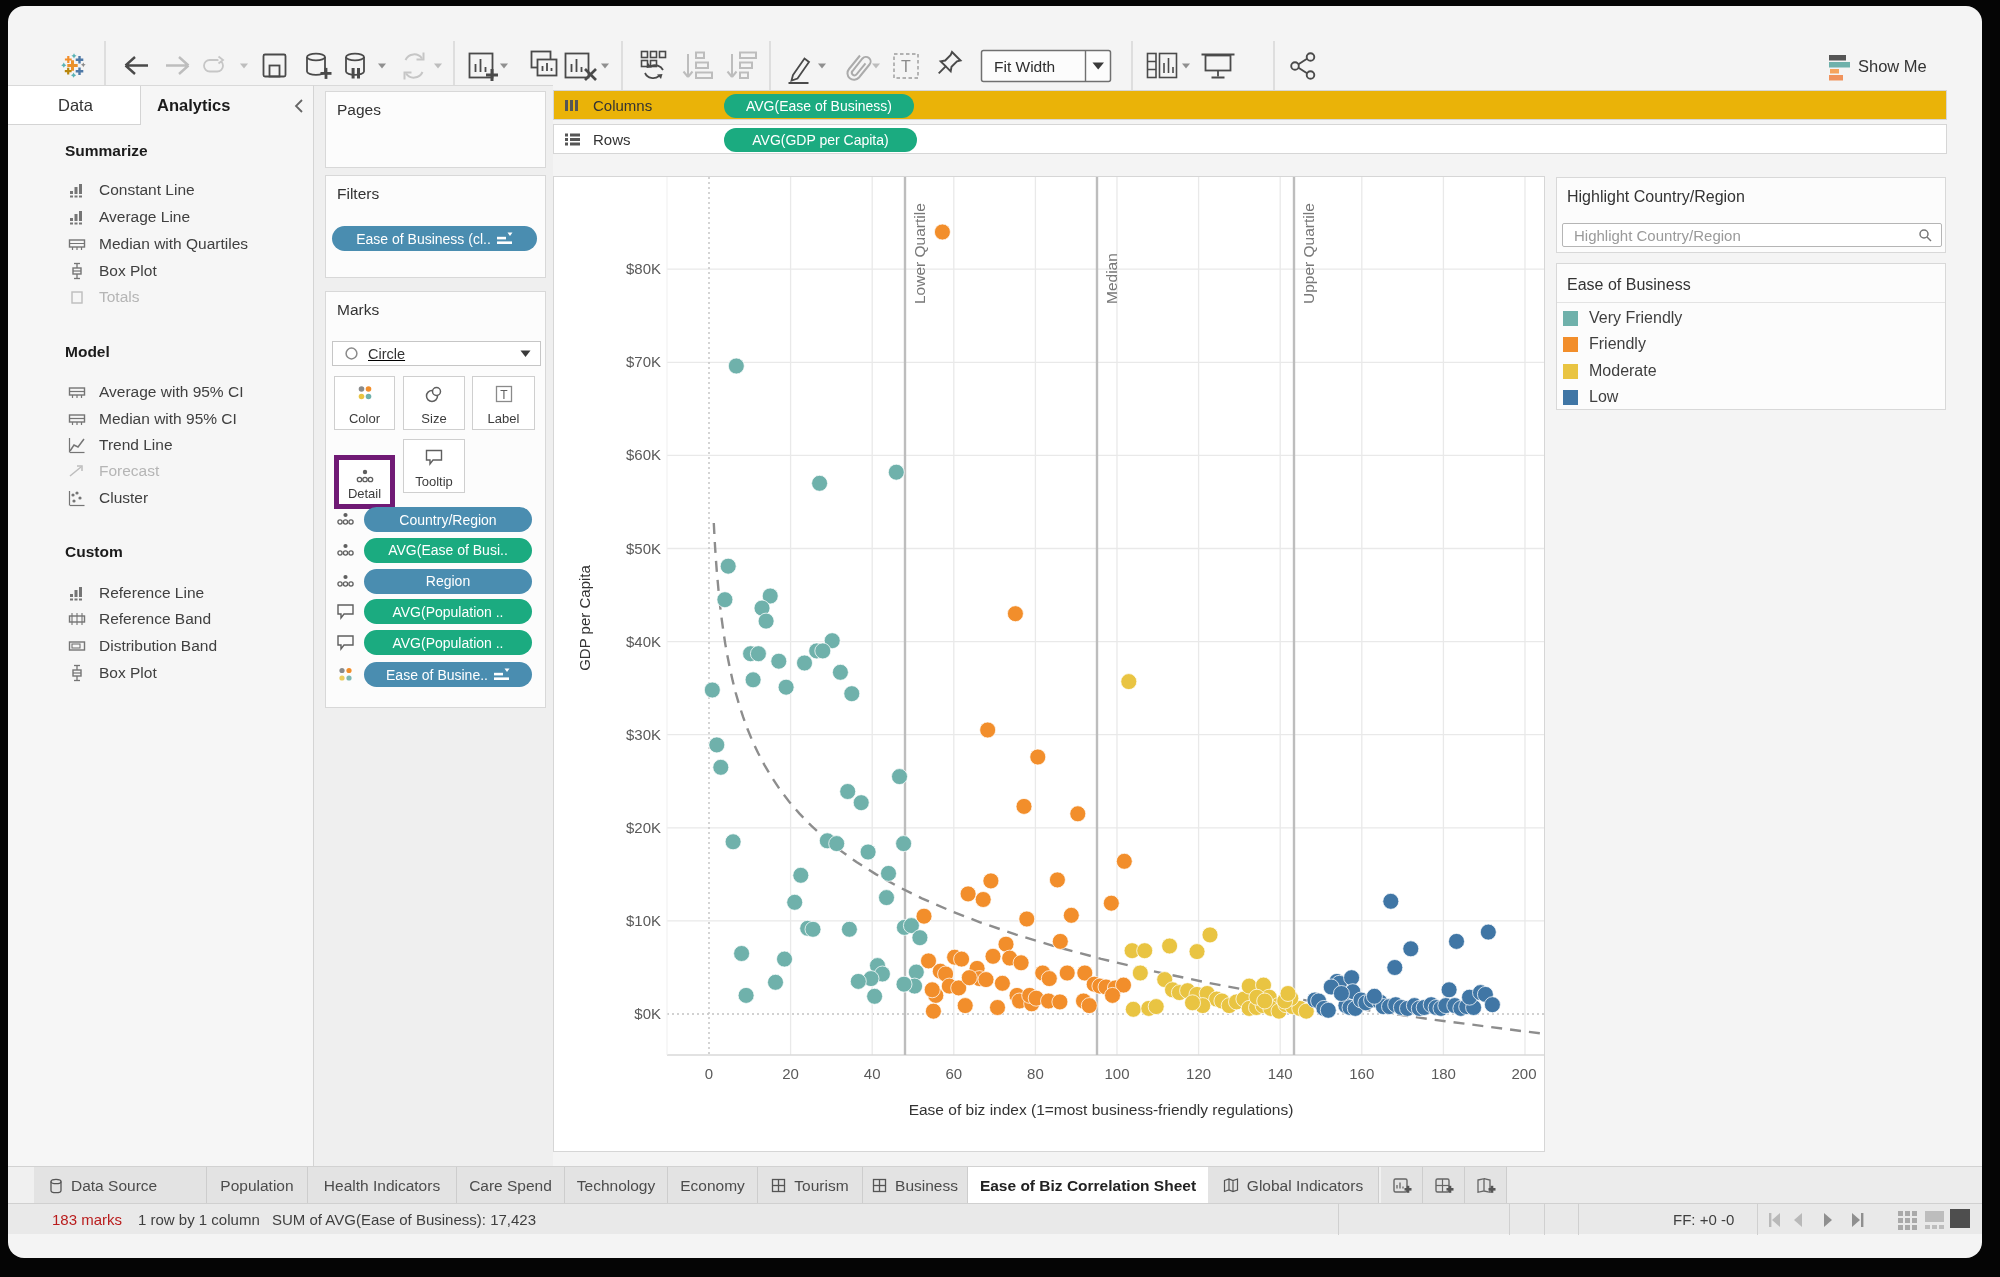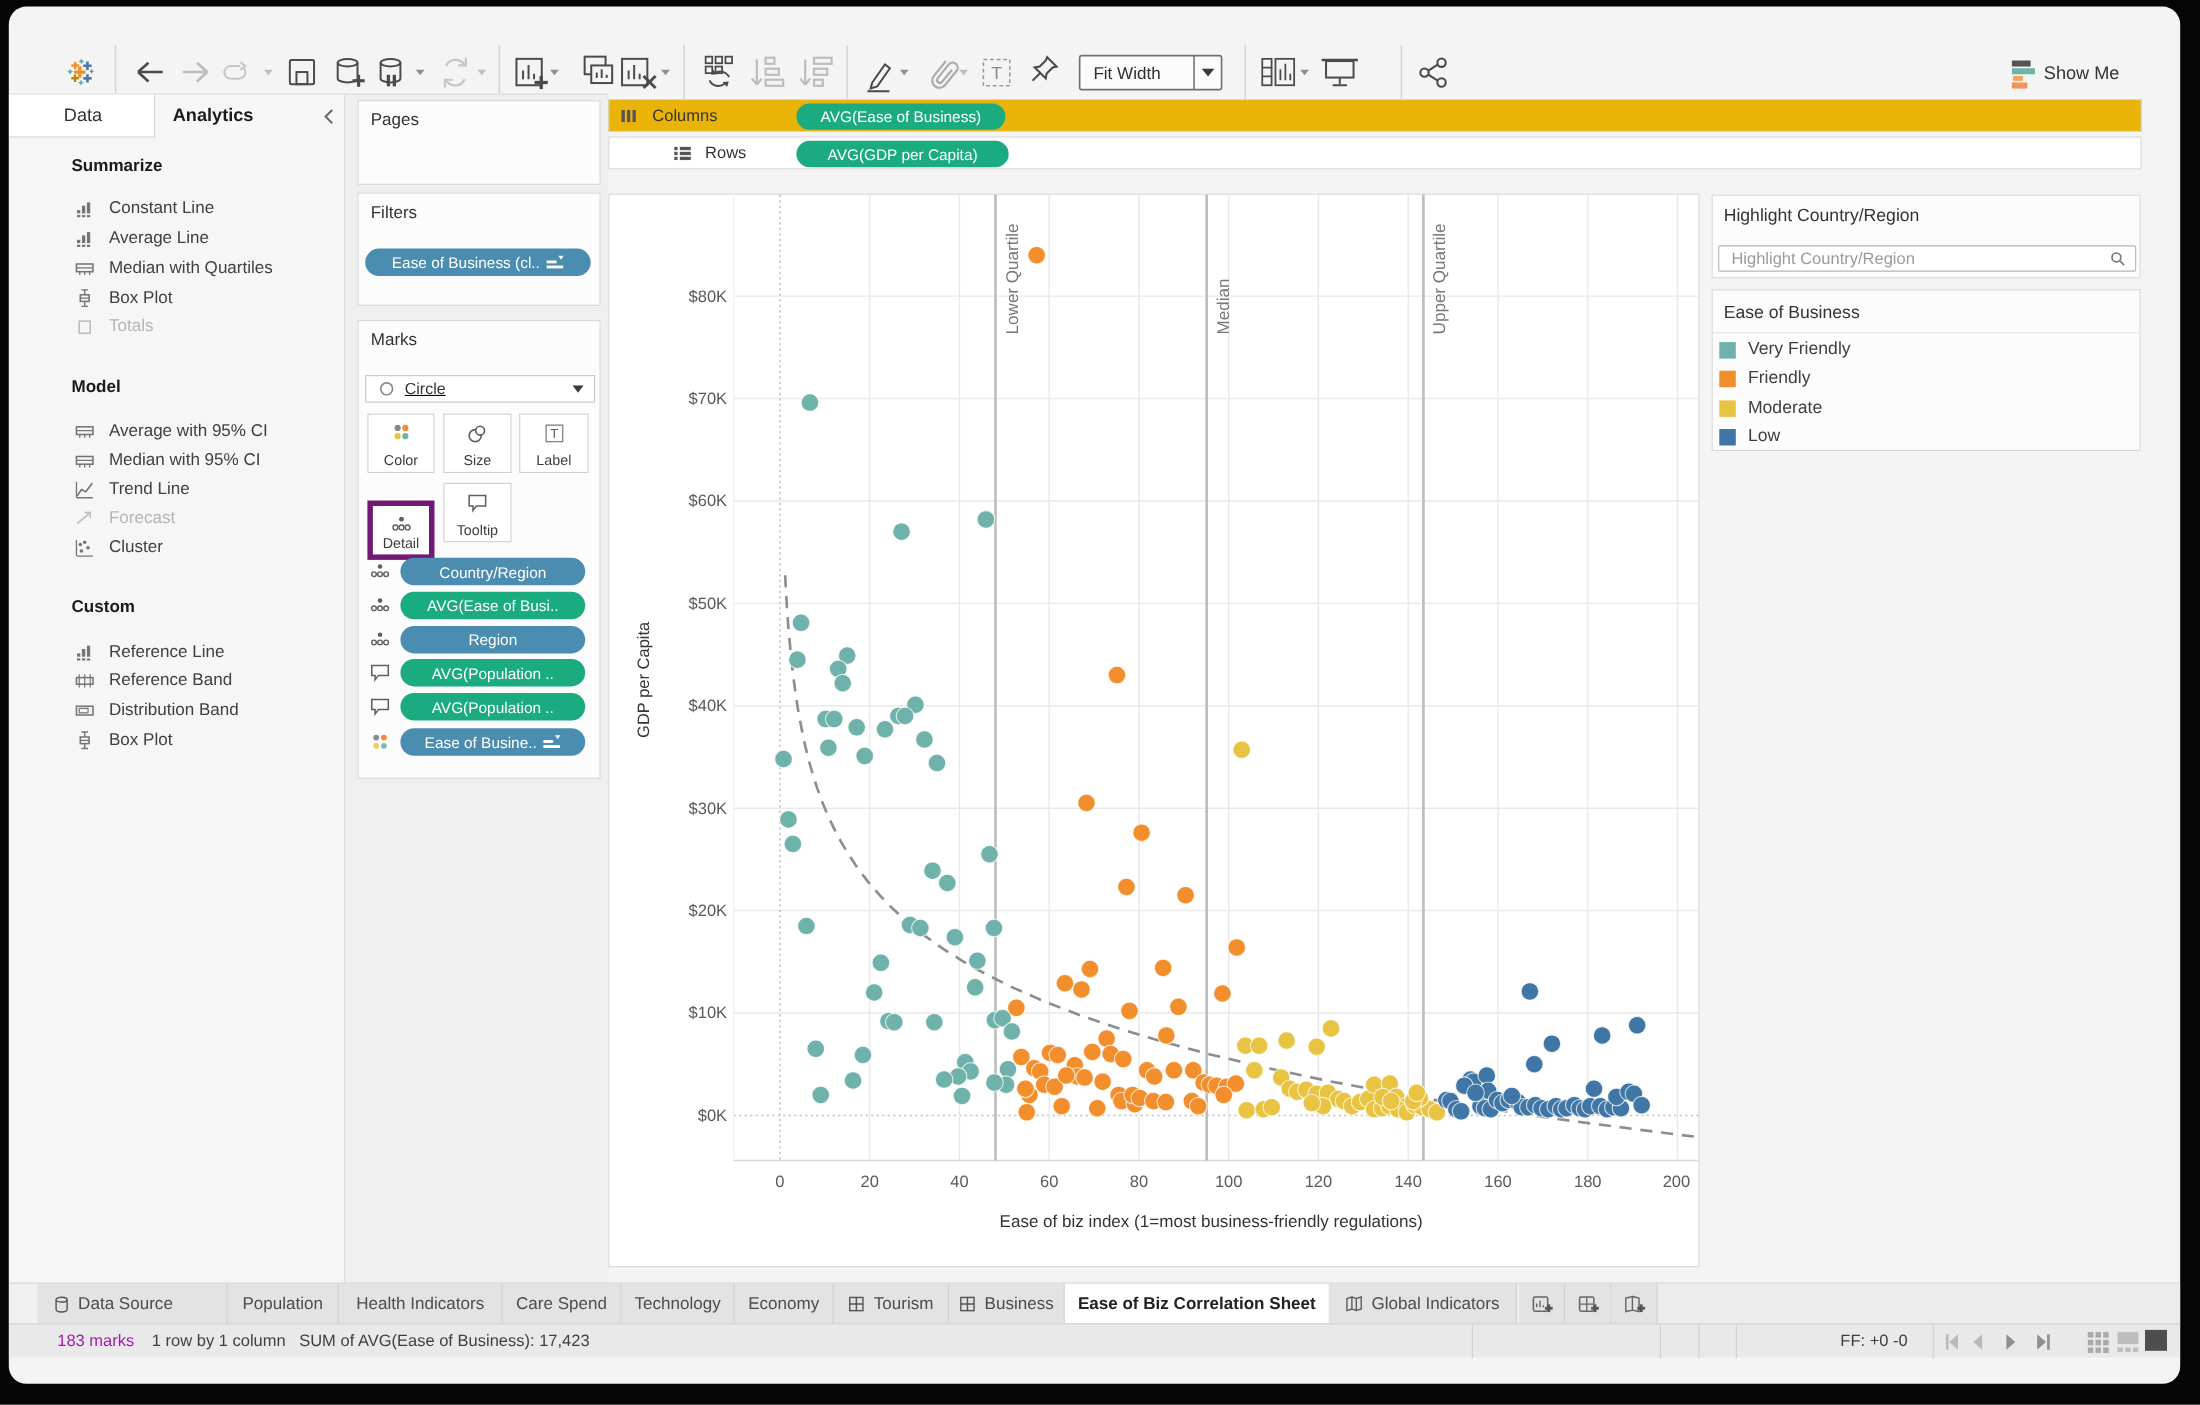--- a/index.html
+++ b/index.html
@@ -443,21 +443,21 @@
           <rect x="1" y="2" width="3" height="11"></rect>
           <rect x="6" y="2" width="3" height="11"></rect>
           <rect x="11" y="2" width="3" height="11"></rect>
         </g>
       </svg>
 <span style="font-size:15px;color:#333;margin-left:12px">Columns</span>
 <div style="position:absolute;left:170px;top:3px;width:190px;height:24px;background:#1BAB80;border-radius:12px;display:flex;align-items:center;justify-content:center;">
         <span style="font-size:14px;color:#fff">AVG(Ease of Business)</span>
       </div>
 </div>
-<div style="position:absolute;left:545px;top:118px;width:1394px;height:30px;background:#FFF;border:1px solid #D6D6D6;display:flex;align-items:center;padding-left:48px;">
+<div style="position:absolute;left:545px;top:118px;width:1394px;height:30px;background:#FFF;border:1px solid #D6D6D6;display:flex;align-items:center;">
 <svg width="17" height="15" viewBox="0 0 17 15" style="margin-left:10px">
         <g fill="#555">
           <rect x="1" y="1.5" width="3" height="3"></rect>
           <rect x="6" y="1.5" width="10" height="3"></rect>
           <rect x="1" y="6" width="3" height="3"></rect>
           <rect x="6" y="6" width="10" height="3"></rect>
           <rect x="1" y="10.5" width="3" height="3"></rect>
           <rect x="6" y="10.5" width="10" height="3"></rect>
         </g>
       </svg>
@@ -807,21 +807,21 @@
 <svg width="20" height="18" viewBox="0 0 20 18">
           <path d="M2 3 L8 1.7 L8 14 L2 15.3 Z M8 1.7 L14 3 L14 15.3 L8 14" fill="none" stroke="#666" stroke-width="1.3"></path>
           <rect x="12.5" y="11" width="7" height="2.6" fill="#555"></rect>
           <rect x="14.7" y="8.8" width="2.6" height="7" fill="#555"></rect>
         </svg>
       </div>
 <div style="position:absolute;left:1499px;top:0px;width:475px;height:37px;background:#ECECEC;">
 </div>
     </div>
 <div style="position:absolute;left:0px;top:1197px;width:1974px;height:31px;background:#E9E9E9;border-top:1px solid #D0D0D0;">
-<span style="position:absolute;left:44px;top:7px;font-size:15px;color:#a21caf">183 marks</span>
+<span style="position:absolute;left:44px;top:7px;font-size:15px;color:#b91c1c">183 marks</span>
 <span style="position:absolute;left:130px;top:7px;font-size:15px;color:#3F3F3F">1 row by 1 column</span>
 <span style="position:absolute;left:264px;top:7px;font-size:15px;color:#3F3F3F">SUM of AVG(Ease of Business): 17,423</span>
 <div style="position:absolute;left:1330px;top:0;width:1px;height:31px;background:#D0D0D0"></div>
 <div style="position:absolute;left:1501px;top:0;width:1px;height:31px;background:#D0D0D0"></div>
 <div style="position:absolute;left:1536px;top:0;width:1px;height:31px;background:#D0D0D0"></div>
 <div style="position:absolute;left:1570px;top:0;width:1px;height:31px;background:#D0D0D0"></div>
 <div style="position:absolute;left:1749px;top:0;width:1px;height:31px;background:#D0D0D0"></div>
 <span style="position:absolute;left:1665px;top:7px;font-size:15px;color:#3F3F3F">FF: +0 -0</span>
 <svg width="120" height="18" viewBox="0 0 120 18" style="position:absolute;left:1760px;top:7px">
         <g fill="#B9B9B9">

